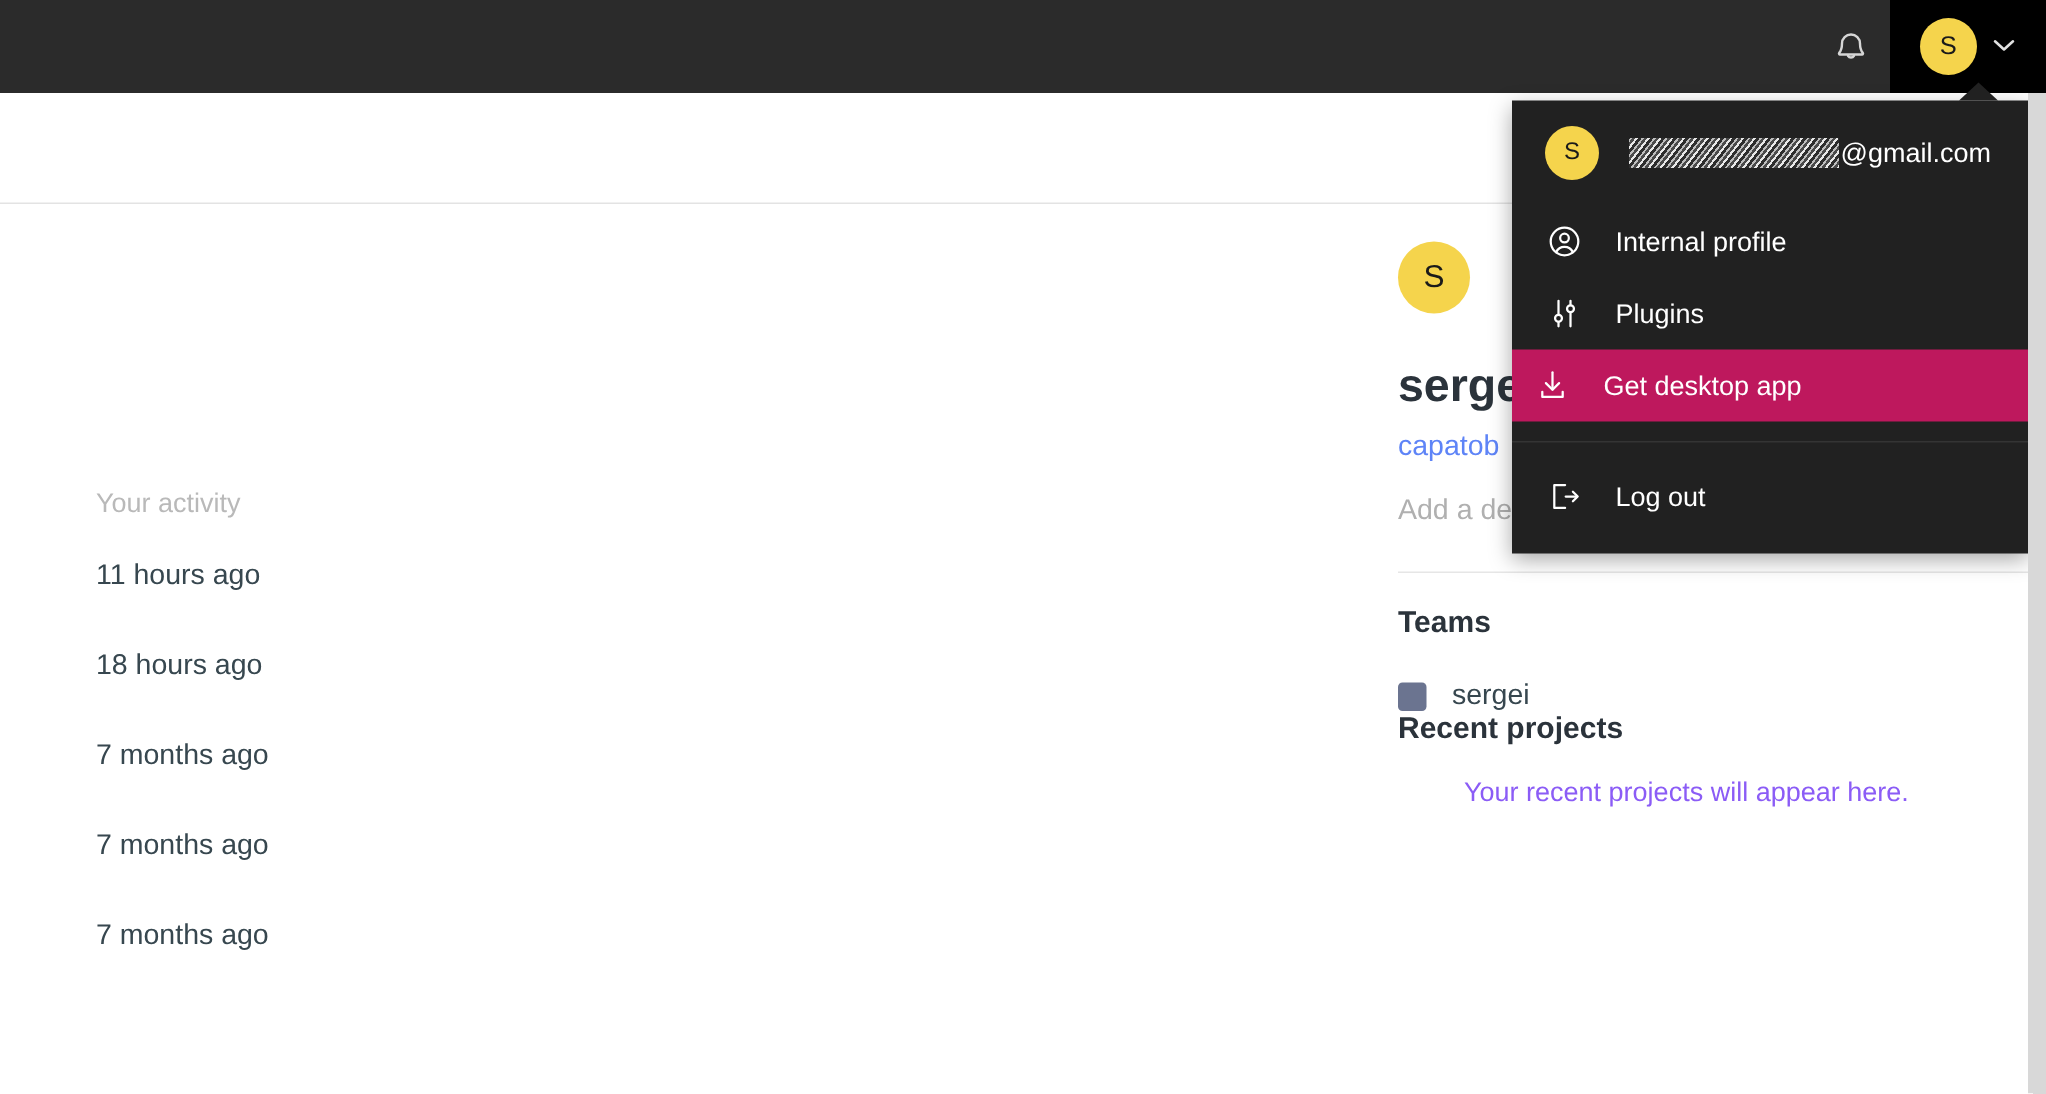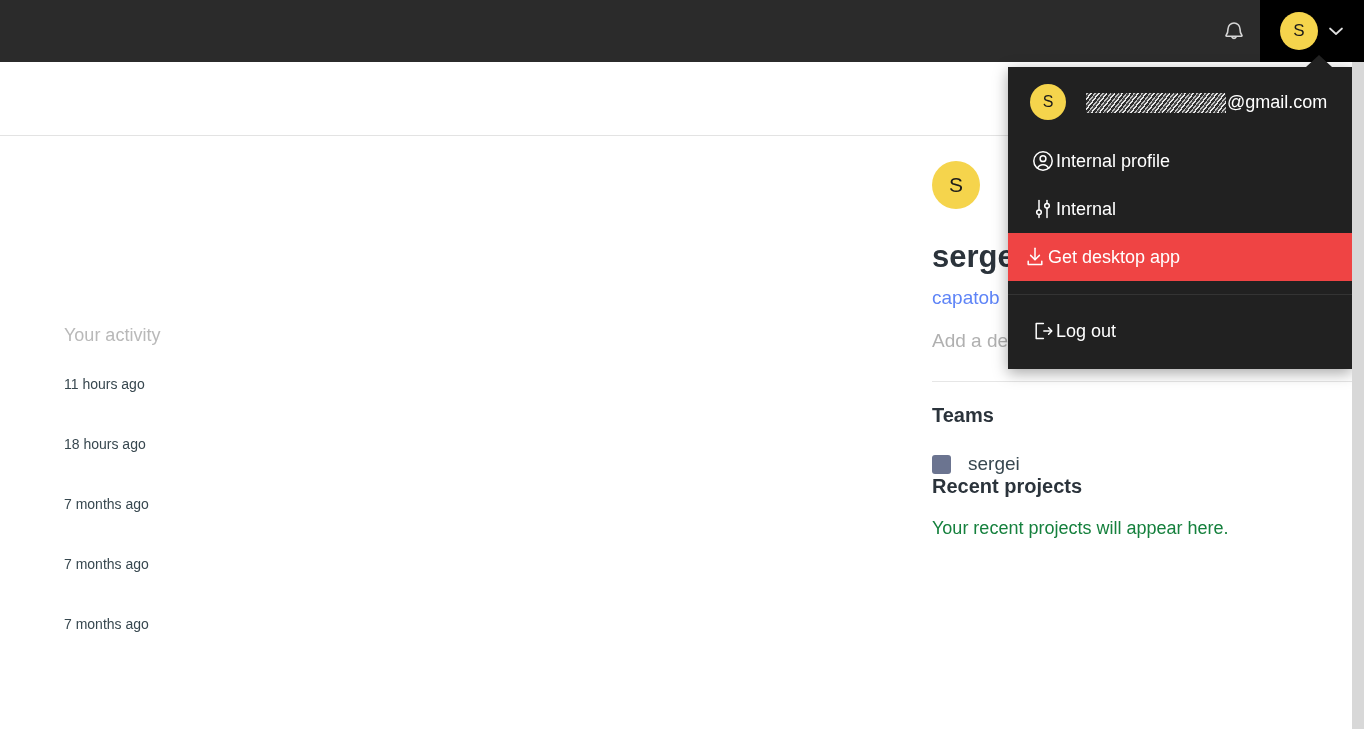--- a/index.html
+++ b/index.html
@@ -86,21 +86,21 @@
   }
 
   .activity-head {
     font-size: 18px;
     color: #b9b9b9;
     line-height: 38px;
     height: 38px;
   }
 
   .activity-row {
-    font-size: 14px;
+    font-size: 19px;
     color: #37474f;
     line-height: 60px;
     height: 60px;
     white-space: nowrap;
   }
 
   
   .profile-col {
     position: absolute;
     top: 161px;
@@ -184,21 +184,22 @@
   .team-label {
     font-size: 19px;
     color: #37474f;
   }
 
   .recent-title { }
 
   .recent-empty {
     margin-top: 20px;
     font-size: 18px;
-    color: #15803d;
+    color: #8b5cf6;
+    margin-left: 44px;
   }
 
   
   .menu-caret {
     position: absolute;
     top: 55px;
     left: 1306px;
     width: 0; height: 0;
     border-left: 13px solid transparent;
     border-right: 13px solid transparent;
@@ -236,21 +237,21 @@
     display: flex;
     align-items: center;
     justify-content: center;
     flex: none;
   }
 
   .menu-email {
     font-size: 18px;
     color: #ffffff;
     display: flex;
-    align-items: flex-end;
+    align-items: flex-start;
     white-space: nowrap;
   }
 
   .redacted {
     display: inline-block;
     width: 140px;
     height: 20px;
     background:
       repeating-linear-gradient(
         -52deg,
@@ -261,23 +262,24 @@
       );
     vertical-align: middle;
     margin-right: 1px;
   }
 
   .menu-item {
     height: 48px;
     display: flex;
     align-items: center;
     padding-left: 22px;
-    cursor: pointer;
-  }
-  .menu-item.is-active { background: #ef4444; padding-left: 14px; }
+    gap: 21px;
+    cursor: pointer;
+  }
+  .menu-item.is-active { background: #be185d; padding-left: 14px; }
 
   .menu-icon {
     width: 26px;
     height: 26px;
     display: flex;
     align-items: center;
     justify-content: center;
     flex: none;
   }
   .menu-icon svg { display: block; }
@@ -394,21 +396,21 @@
       <span class="menu-icon">
         <svg width="24" height="24" viewBox="0 0 24 24" fill="none" stroke="#ffffff" stroke-width="1.5" stroke-linecap="round" stroke-linejoin="round">
           <path d="M8 3.5v9.3"></path>
           <path d="M8 17.6V20.5"></path>
           <circle cx="8" cy="15.2" r="2.3"></circle>
           <path d="M16 20.5v-9.3"></path>
           <path d="M16 6.4V3.5"></path>
           <circle cx="16" cy="8.8" r="2.3"></circle>
         </svg>
       </span>
-      <span class="menu-label">Internal</span>
+      <span class="menu-label">Plugins</span>
     </div>
 
     <div class="menu-item is-active">
       <span class="menu-icon">
         <svg width="24" height="24" viewBox="0 0 24 24" fill="none" stroke="#ffffff" stroke-width="1.5" stroke-linecap="round" stroke-linejoin="round">
           <path d="M12 3.2v11.4"></path>
           <path d="M7.6 10.4 12 14.8l4.4-4.4"></path>
           <path d="M5.2 16.2v3.4h13.6v-3.4"></path>
         </svg>
       </span>

